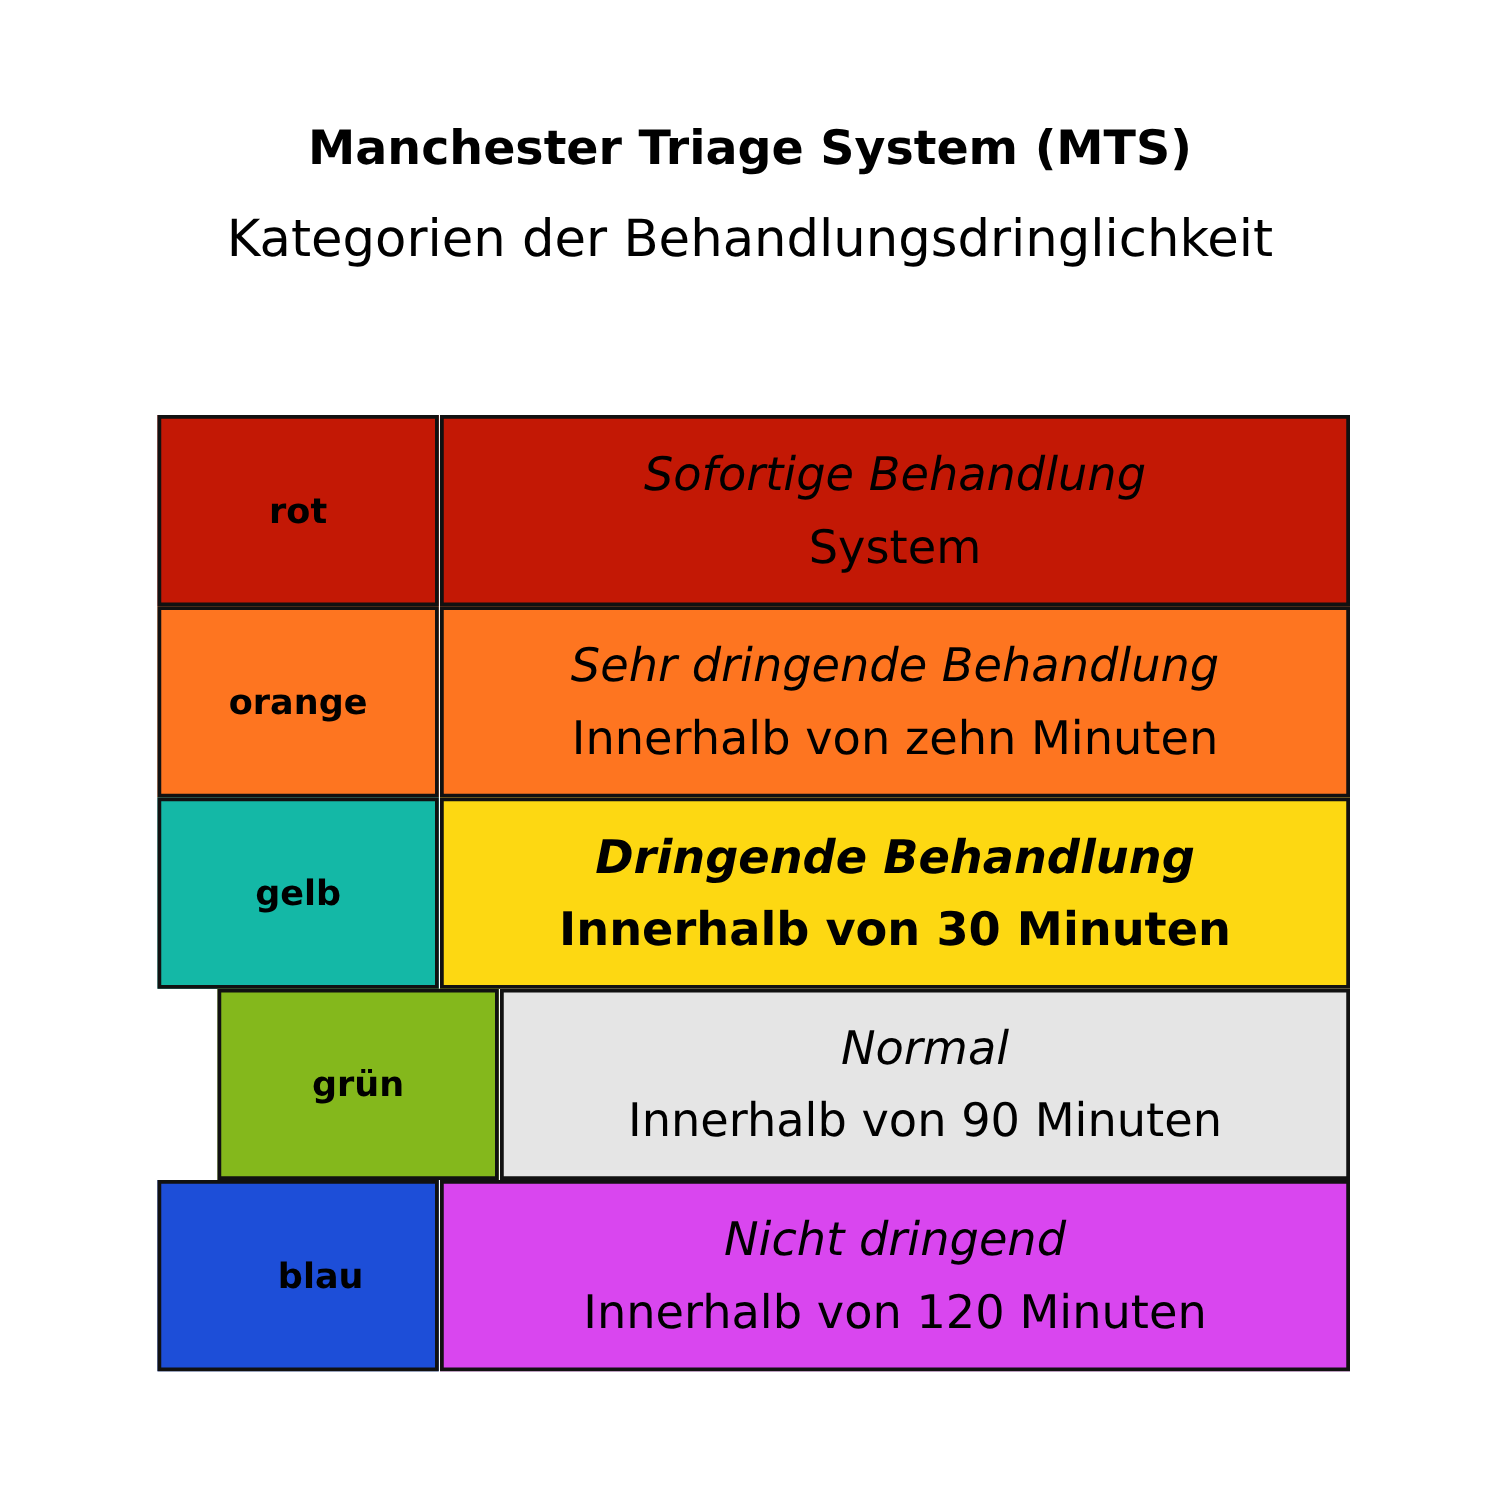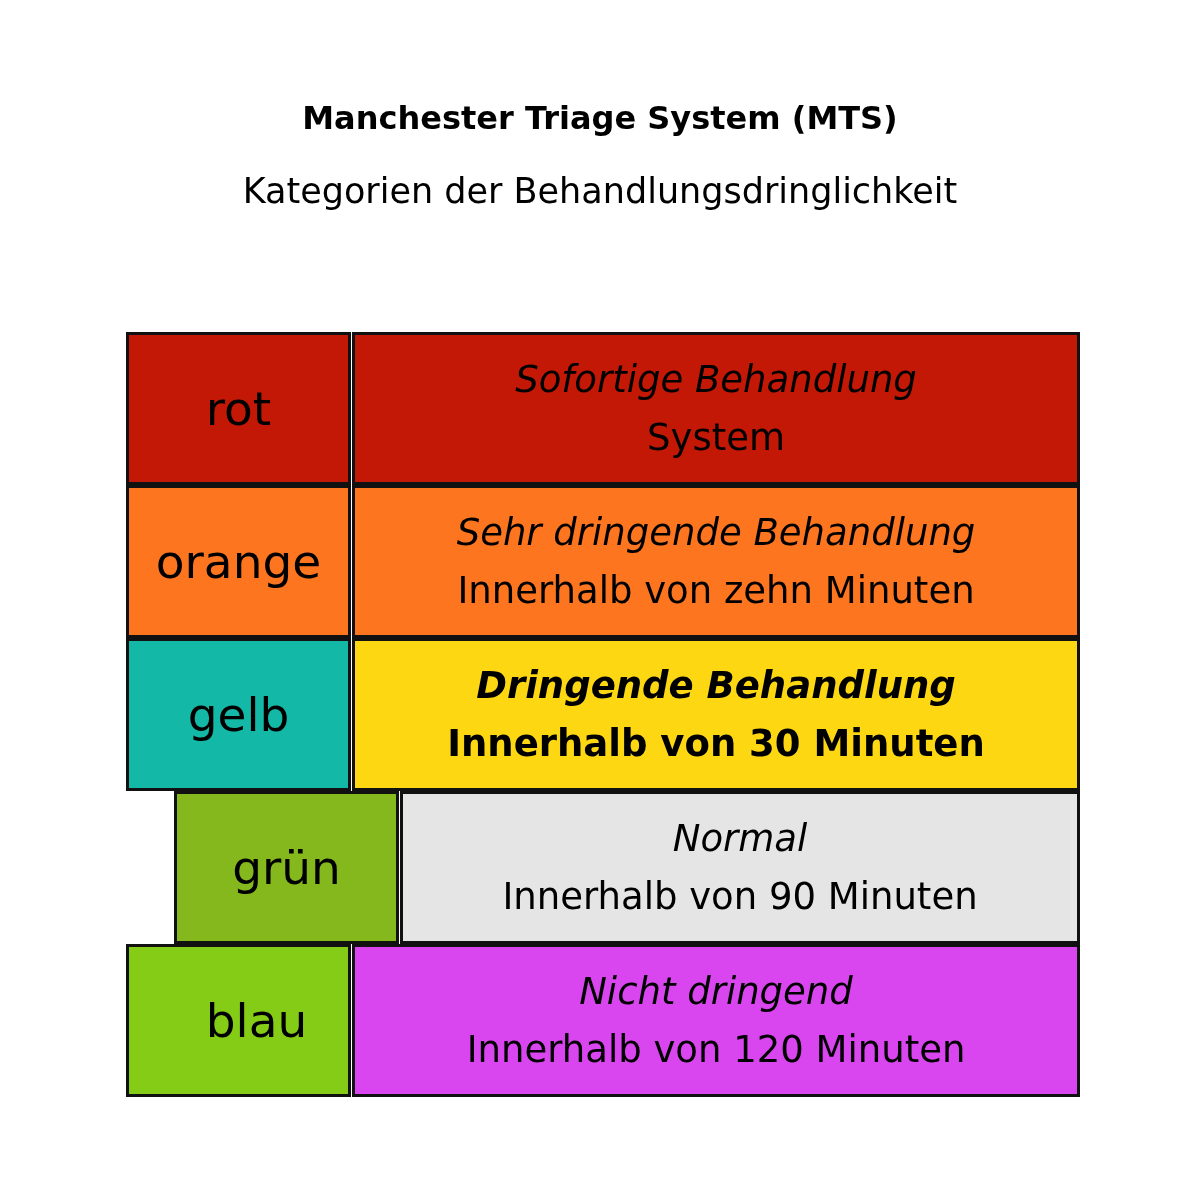--- a/index.html
+++ b/index.html
@@ -1,22 +1,22 @@
 <!DOCTYPE html>
 <html><head>
 <meta charset="utf-8">
 <style>
   html, body { margin:0; padding:0; background:#ffffff; }
   body { width:1200px; height:1200px; position:relative; font-family:"DejaVu Sans", sans-serif; color:#000; }
-  .title { position:absolute; left:0; width:1200px; top:88px; text-align:center; font-size:32px; font-weight:bold; line-height:60px; }
-  .subtitle { position:absolute; left:0; width:1200px; top:168px; text-align:center; font-size:35px; line-height:46px; }
+  .title { position:absolute; left:0; width:1200px; top:88px; text-align:center; font-size:38px; font-weight:bold; line-height:60px; }
+  .subtitle { position:absolute; left:0; width:1200px; top:168px; text-align:center; font-size:41px; line-height:46px; }
   .triage-table { position:absolute; left:126px; top:332px; width:954px; }
   .row { display:flex; height:153px; }
   .cell { box-sizing:border-box; border:3px solid #111; display:flex; flex-direction:column; align-items:center; justify-content:center; }
-  .cell.cat { width:225px; margin-right:1px; font-weight:normal; font-size:47px; }
+  .cell.cat { width:225px; margin-right:1px; font-weight:bold; font-size:28px; }
   .cell.desc { flex:1; font-size:37px; line-height:58px; }
   .urgency { font-style:italic; }
 </style>
 </head>
 <body>
 
 <div class="title">Manchester Triage System (MTS)</div>
 <div class="subtitle">Kategorien der Behandlungsdringlichkeit</div>
 
 <div class="triage-table">
@@ -42,19 +42,19 @@
     </div>
   </div>
   <div class="row">
     <div class="cell cat" style="background: rgb(132, 184, 28); margin-left: 48px;">grün</div>
     <div class="cell desc" style="background: #e5e5e5;">
       <span class="urgency">Normal</span>
       <span>Innerhalb von 90 Minuten</span>
     </div>
   </div>
   <div class="row">
-    <div class="cell cat" style="background: #84cc16; padding-left: 36px;">blau</div>
+    <div class="cell cat" style="background: #1d4ed8; padding-left: 36px;">blau</div>
     <div class="cell desc" style="background: #d946ef;">
       <span class="urgency">Nicht dringend</span>
       <span>Innerhalb von 120 Minuten</span>
     </div>
   </div>
 </div>
 
 </body></html>

